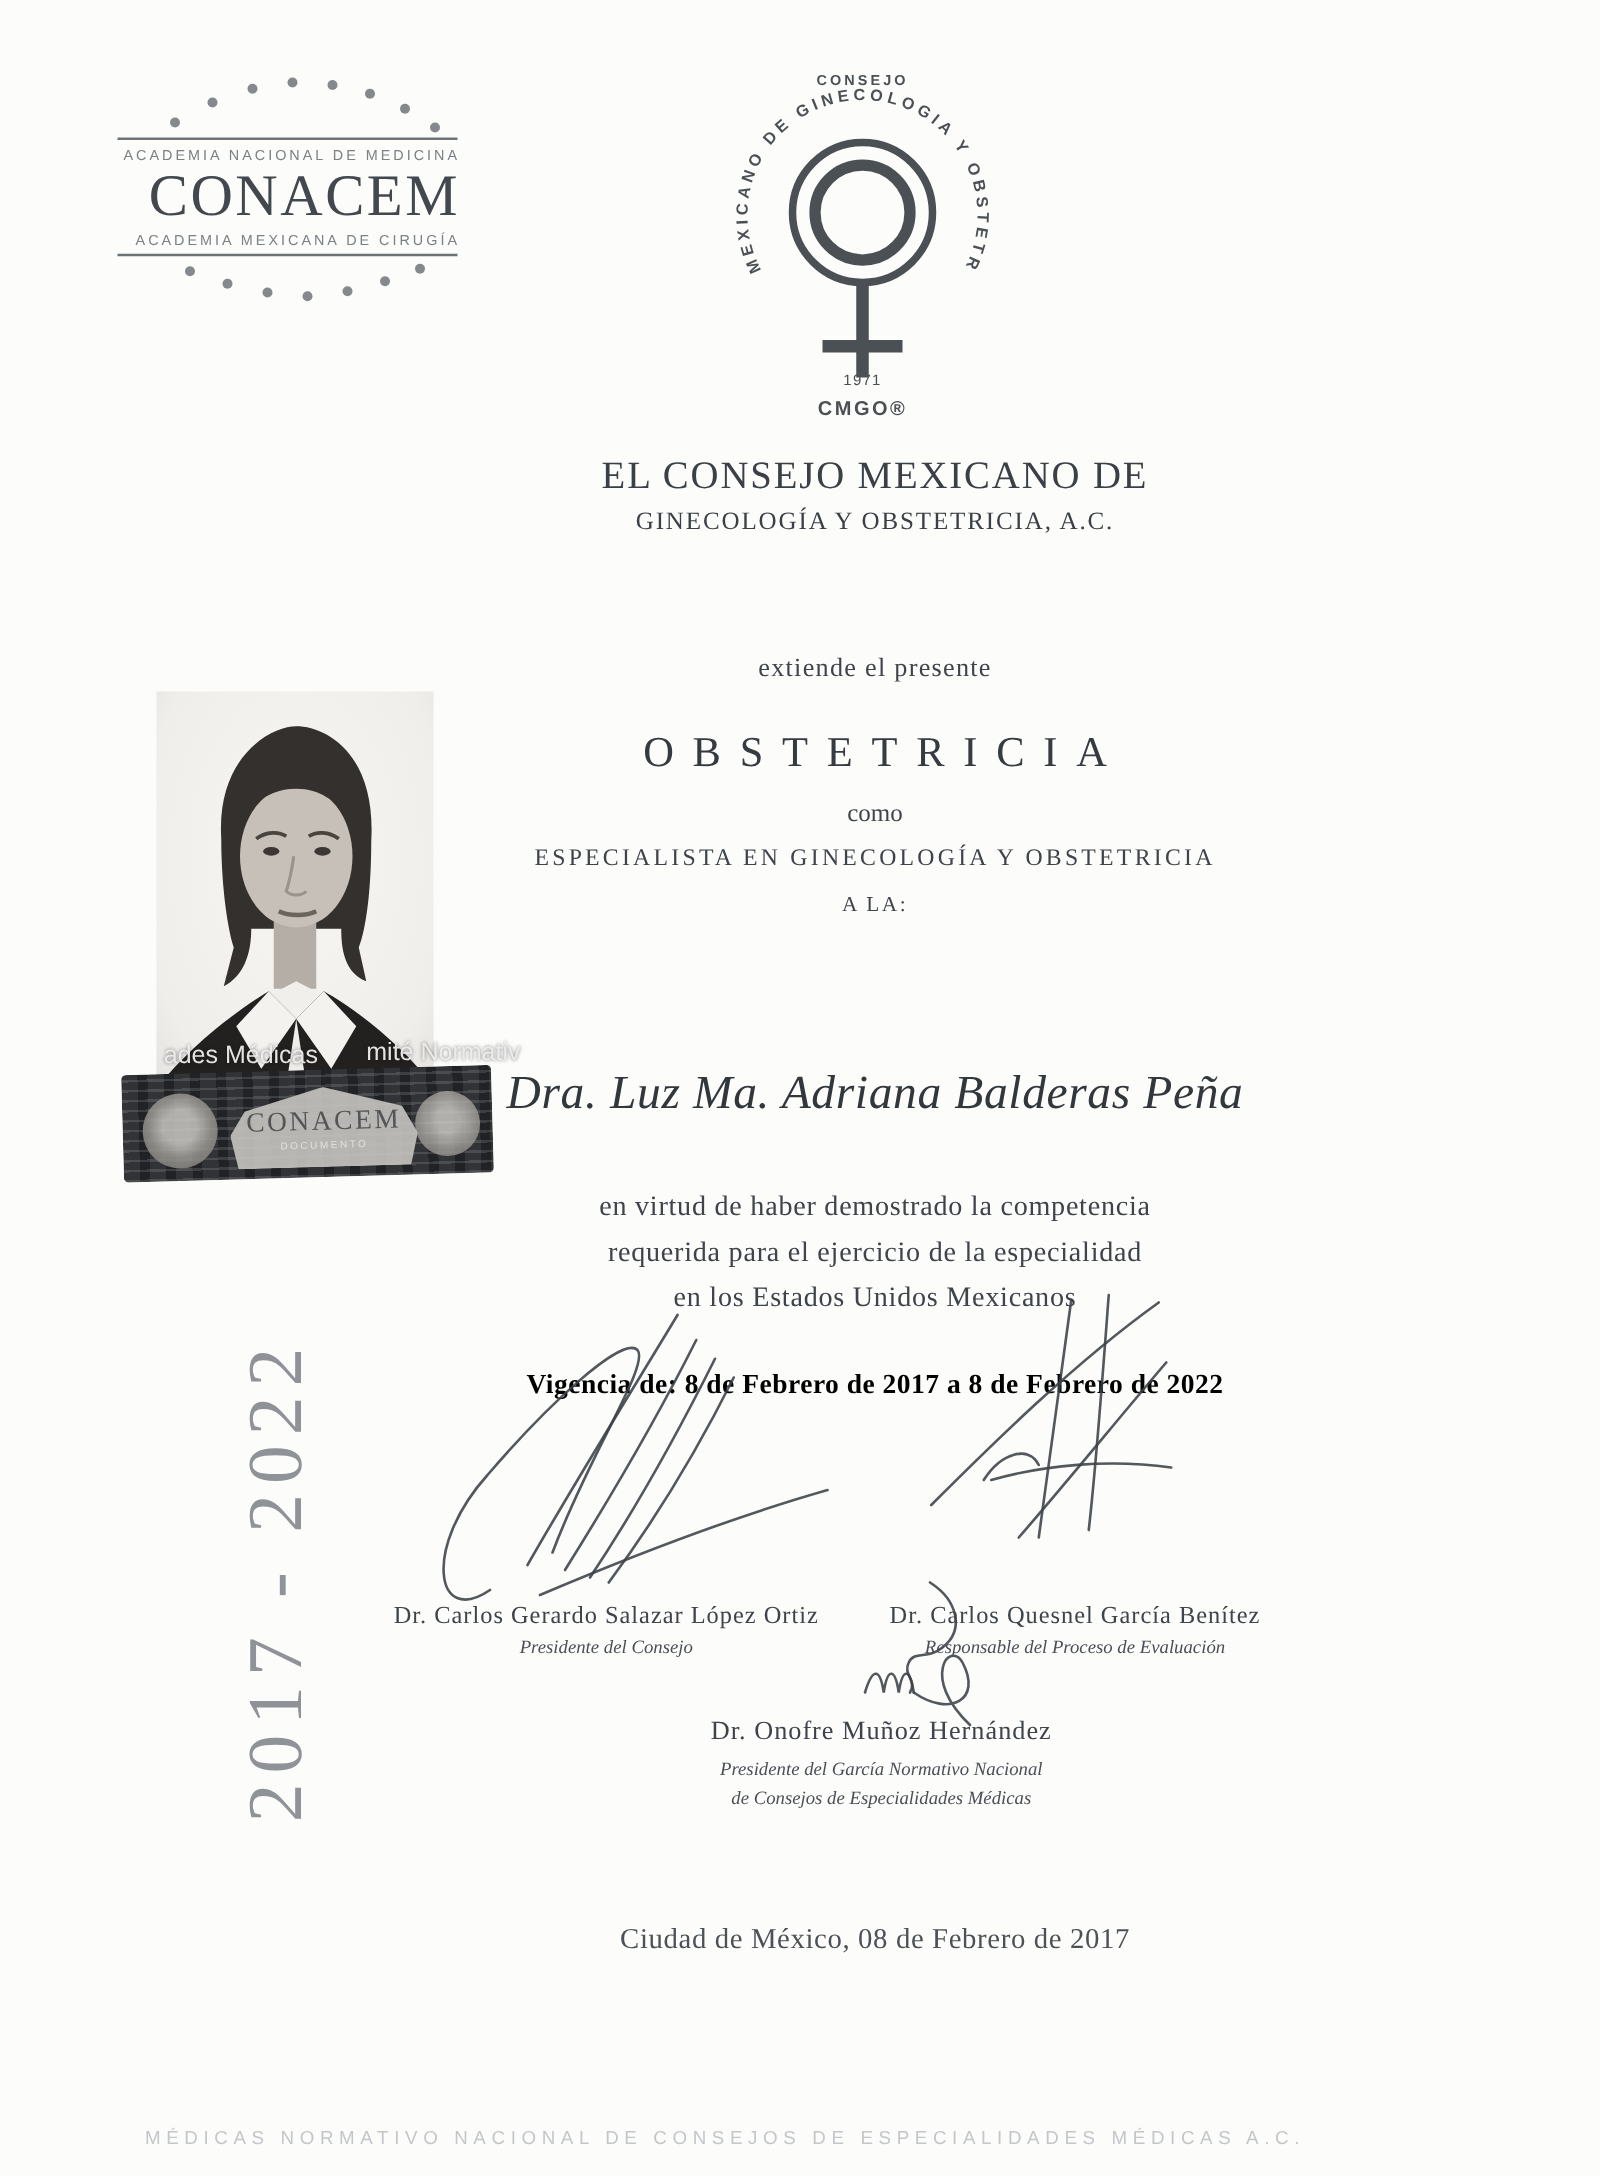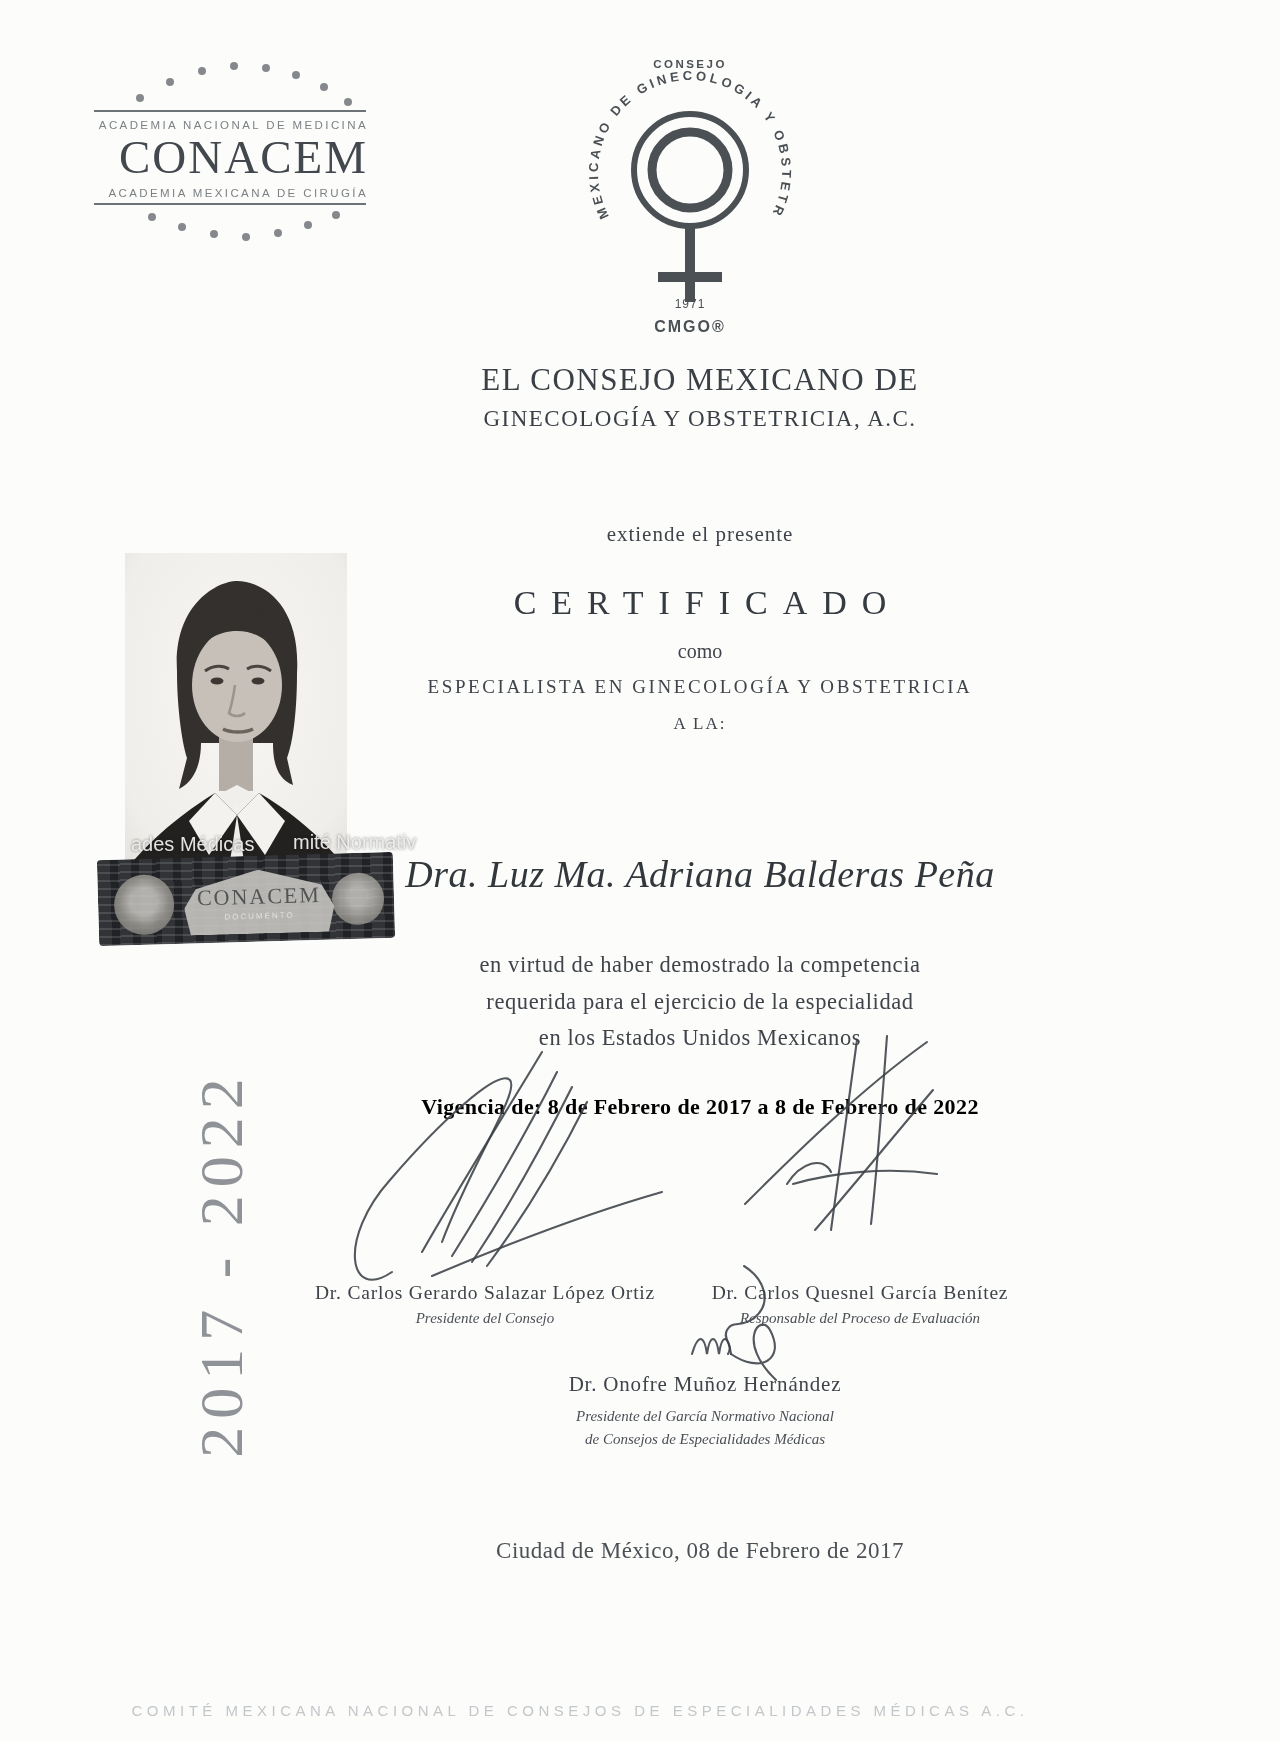--- a/index.html
+++ b/index.html
@@ -21,21 +21,21 @@
   .conacem .big{font-size:47px;letter-spacing:2px;color:#43484e;line-height:1.05;}
 
   
   .cmgo{position:absolute;left:570px;top:52px;width:240px;height:300px;}
   .cmgo svg{display:block}
   .cmgo text{fill:#4b5055;}
 
   
   .col{position:absolute;left:340px;width:720px;text-align:center;color:#3f444a;}
   .title1{top:362px;font-size:31px;letter-spacing:1.5px;color:#3a4046;}
-  .title2{top:406px;font-size:23px;letter-spacing:1.5px;color:#3a4046;}
+  .title2{top:406px;font-size:20px;letter-spacing:1.5px;color:#3a4046;}
   .issues{top:522px;font-size:21px;letter-spacing:1px;}
   .heading{top:584px;font-size:34px;letter-spacing:15px;color:#363b41;text-indent:15px;}
   .como{top:640px;font-size:20px;}
   .specialty{top:676px;font-size:19px;letter-spacing:2.6px;}
   .tola{top:714px;font-size:17px;letter-spacing:2px;}
   .rname{top:852px;font-size:38px;font-style:italic;color:#32373c;letter-spacing:.5px;}
   .body1{top:952px;font-size:22.5px;letter-spacing:.6px;}
   .body2{top:989px;font-size:22.5px;letter-spacing:.6px;}
   .body3{top:1025px;font-size:22.5px;letter-spacing:.6px;}
   .validity{top:1094px;font-size:22px;font-weight:600;color:#000000;letter-spacing:.4px;}
@@ -131,21 +131,21 @@
         <rect x="88" y="220" width="64" height="10" fill="#4b5055"></rect>
       </g>
       <text x="120" y="256" text-anchor="middle" font-family="Liberation Sans,sans-serif" font-size="12" letter-spacing="1">1971</text>
       <text x="120" y="280" text-anchor="middle" font-family="Liberation Sans,sans-serif" font-size="16" font-weight="bold" letter-spacing="2">CMGO®</text>
     </svg>
   </div>
 
   <div class="col title1">EL CONSEJO MEXICANO DE</div>
   <div class="col title2">GINECOLOGÍA Y OBSTETRICIA, A.C.</div>
   <div class="col issues">extiende el presente</div>
-  <div class="col heading">CERTIFICADO</div>
+  <div class="col heading">OBSTETRICIA</div>
   <div class="col como">como</div>
   <div class="col specialty">ESPECIALISTA EN GINECOLOGÍA Y OBSTETRICIA</div>
   <div class="col tola">A LA:</div>
   <div class="col body1">en virtud de haber demostrado la competencia</div>
   <div class="col rname">Dra. Luz Ma. Adriana Balderas Peña</div>
   <div class="col body2">requerida para el ejercicio de la especialidad</div>
   <div class="col body3">en los Estados Unidos Mexicanos</div>
   <div class="col validity">Vigencia de: 8 de Febrero de 2017 a 8 de Febrero de 2022</div>
 
   <div class="photo">
@@ -234,15 +234,15 @@
   <div class="signer signer-3">
     <div class="sname">Dr. Onofre Muñoz Hernández</div>
     <div class="stitle">
       <div>Presidente del García Normativo Nacional</div>
       <div>de Consejos de Especialidades Médicas</div>
     </div>
   </div>
 
   <div class="placedate">Ciudad de México, 08 de Febrero de 2017</div>
 
-  <div class="footer-org">COMITÉ MEXICANA NACIONAL DE CONSEJOS DE ESPECIALIDADES MÉDICAS A.C.</div>
+  <div class="footer-org">MÉDICAS NORMATIVO NACIONAL DE CONSEJOS DE ESPECIALIDADES MÉDICAS A.C.</div>
 
 </div>
 
 </body></html>

